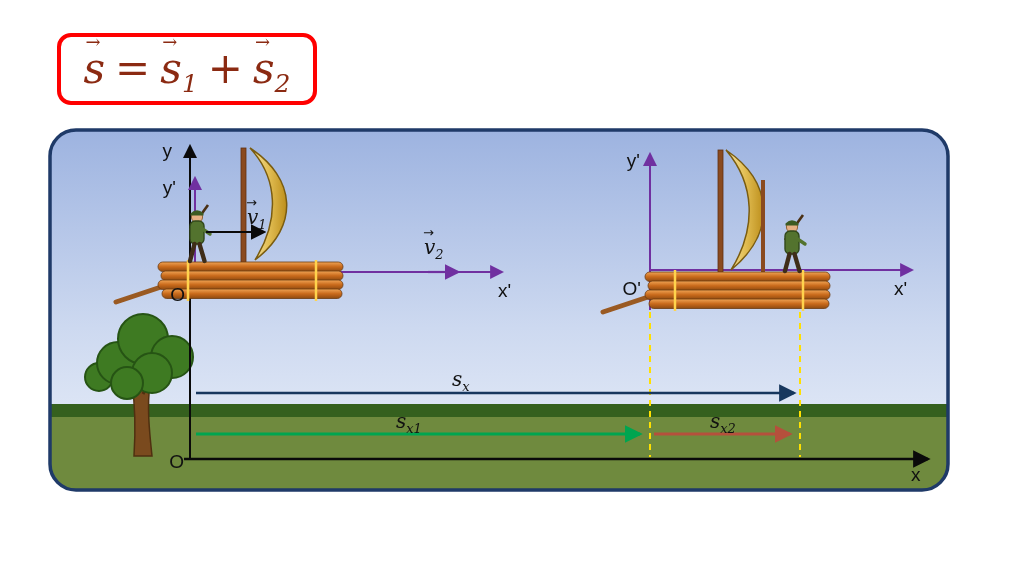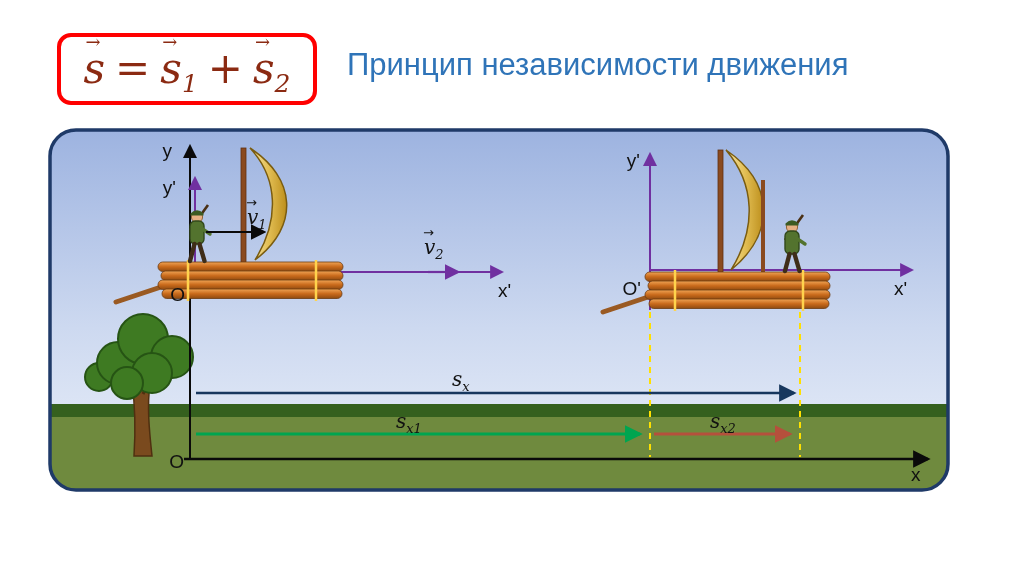--- a/index.html
+++ b/index.html
@@ -31,21 +31,20 @@
 
 <div class="stage">
 
   <div class="formula-box">
     <span class="vec"><span class="vec-arrow">→</span><span>s</span></span>
     <span class="op">=</span>
     <span class="vec"><span class="vec-arrow">→</span><span>s</span><sub class="fsub">1</sub></span>
     <span class="op">+</span>
     <span class="vec"><span class="vec-arrow">→</span><span>s</span><sub class="fsub">2</sub></span>
   </div>
-  <div class="page-title">Принцип независимости движения</div>
 
   <svg width="1024" height="574" viewBox="0 0 1024 574">
     <defs>
       <linearGradient id="skyGrad" x1="0" y1="0" x2="0" y2="1">
         <stop offset="0" stop-color="#9db3e0"></stop>
         <stop offset="0.55" stop-color="#cdd9f0"></stop>
         <stop offset="1" stop-color="#ecf1fa"></stop>
       </linearGradient>
       <linearGradient id="logGrad" x1="0" y1="0" x2="0" y2="1">
         <stop offset="0" stop-color="#f0a455"></stop>

